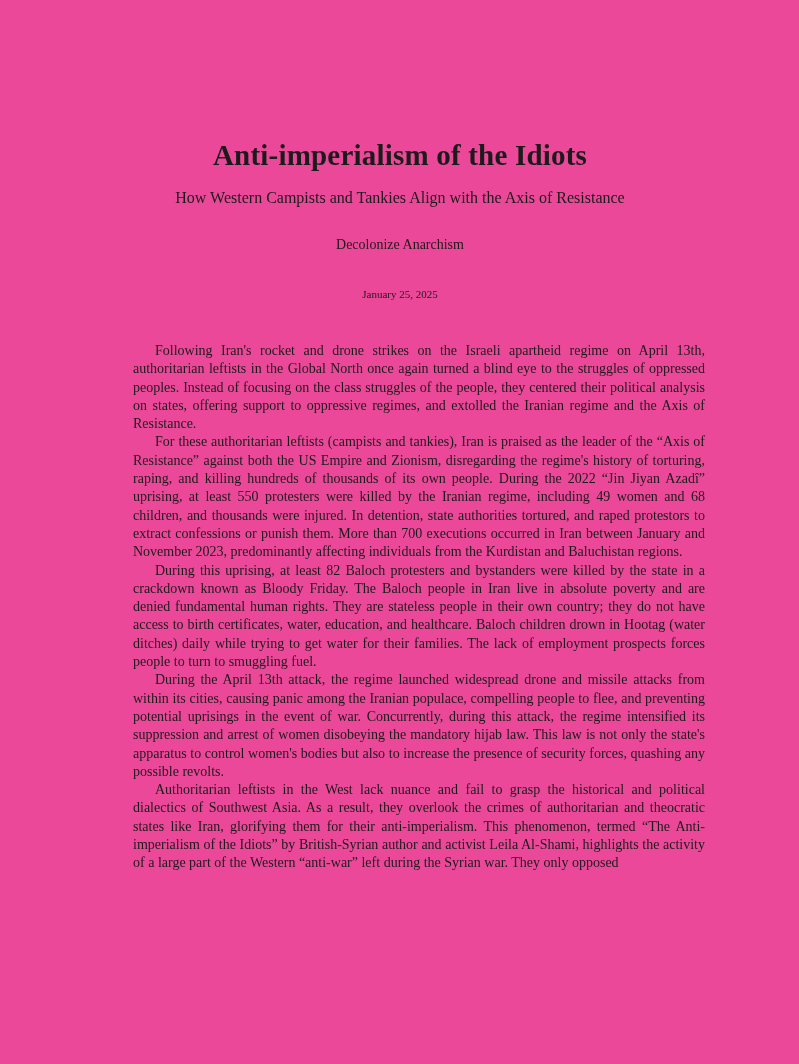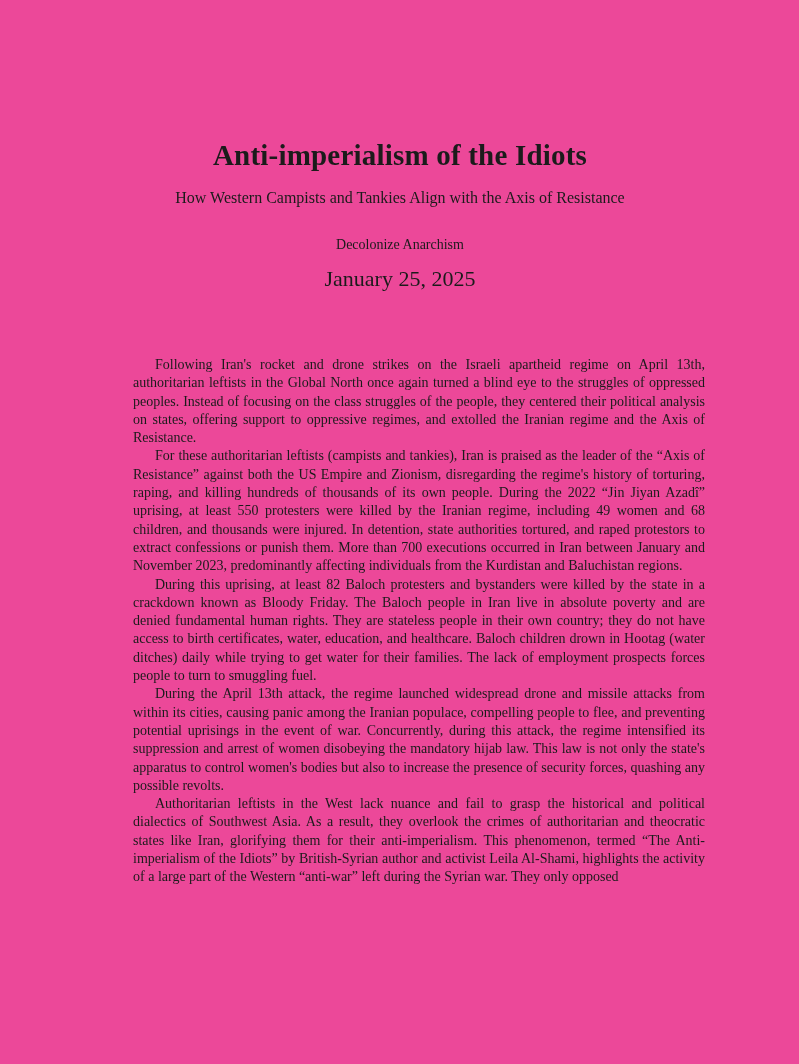--- a/index.html
+++ b/index.html
@@ -34,27 +34,27 @@
     font-size: 16px;
     font-weight: normal;
     margin: 17px 0 0 0;
   }
   .doc-author {
     font-size: 14px;
     font-weight: normal;
     margin: 30px 0 0 0;
   }
   .doc-date {
-    font-size: 22px;
+    font-size: 11px;
     font-weight: normal;
-    margin: 13px 0 0 0;
+    margin: 35px 0 0 0;
   }
   .doc-body {
     position: absolute;
-    top: 356px;
+    top: 342px;
     left: 133px;
     width: 572px;
     font-size: 14px;
     line-height: 18.3px;
     text-align: justify;
     hyphens: auto;
     -webkit-hyphens: auto;
   }
   .doc-body p {
     margin: 0;

